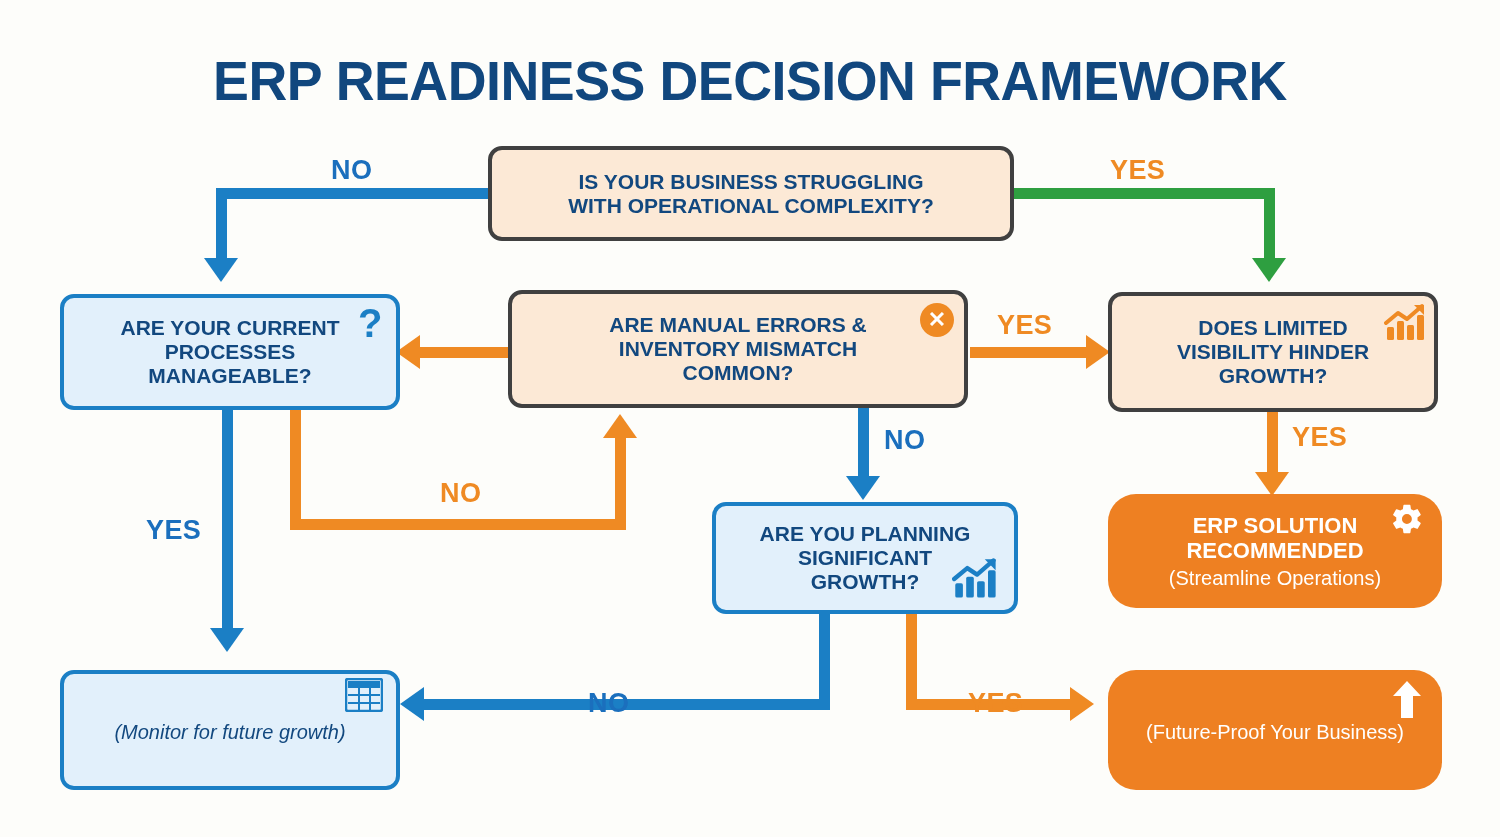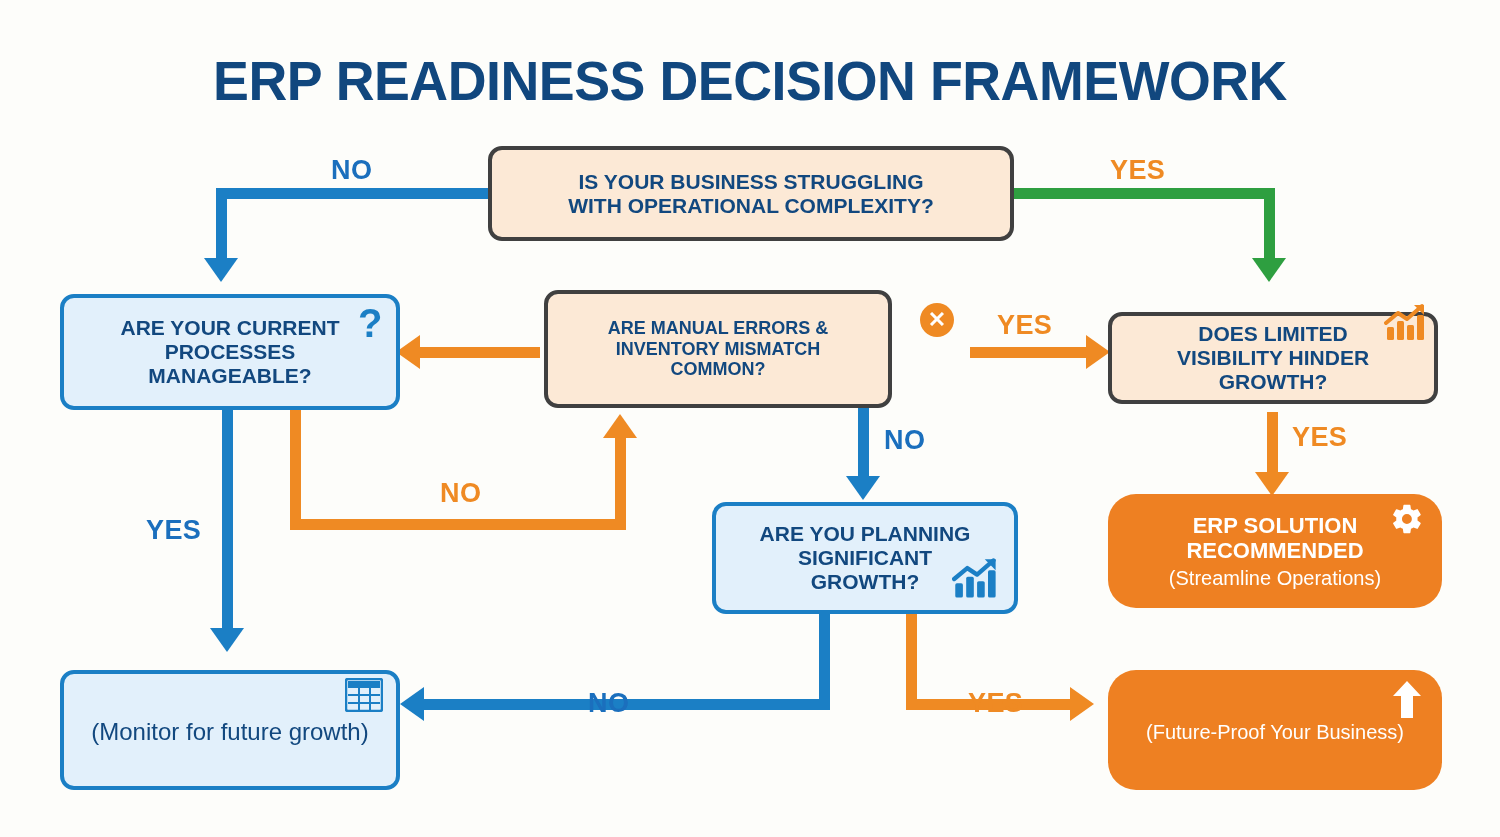--- a/index.html
+++ b/index.html
@@ -197,30 +197,30 @@
 WITH OPERATIONAL COMPLEXITY?</span>
   </div>
 
   <div class="node box-blue" style="left:60px; top:294px; width:340px; height:116px; font-size:21px;">
     <span class="lbl">ARE YOUR CURRENT
 PROCESSES
 MANAGEABLE?</span>
   </div>
   <div class="nicon qmark" style="left:358px; top:303px;">?</div>
 
-  <div class="node box-peach" style="left:544px; top:290px; width:348px; height:118px; font-size:18px;">
+  <div class="node box-peach" style="left:508px; top:290px; width:460px; height:118px; font-size:21px;">
     <span class="lbl">ARE MANUAL ERRORS &amp;
 INVENTORY MISMATCH
 COMMON?</span>
   </div>
   <div class="nicon" style="left:920px; top:303px;">
     <div class="xcircle">✕</div>
   </div>
 
-  <div class="node box-peach" style="left:1108px; top:292px; width:330px; height:92px; font-size:21px;margin-top:20px;">
+  <div class="node box-peach" style="left:1108px; top:292px; width:330px; height:120px; font-size:21px;">
     <span class="lbl">DOES LIMITED
 VISIBILITY HINDER
 GROWTH?</span>
   </div>
   <div class="nicon" style="left:1384px; top:303px;">
     <svg width="44" height="40" viewBox="0 0 44 40" aria-hidden="true">
       <rect x="3" y="24" width="7" height="13" rx="1.5" fill="#ef8a23"></rect>
       <rect x="13" y="18" width="7" height="19" rx="1.5" fill="#ef8a23"></rect>
       <rect x="23" y="22" width="7" height="15" rx="1.5" fill="#ef8a23"></rect>
       <rect x="33" y="12" width="7" height="25" rx="1.5" fill="#ef8a23"></rect>
@@ -259,21 +259,21 @@
   <div class="node box-solid-orange" style="left:1108px; top:670px; width:334px; height:120px; font-size:22px;">
     <span class="sub" style="font-size:20px;">(Future-Proof Your Business)</span>
   </div>
   <div class="nicon" style="left:1392px; top:680px;">
     <svg width="30" height="40" viewBox="0 0 30 40" aria-hidden="true">
       <path fill="#ffffff" d="M15 1 L29 16 L21 16 L21 38 L9 38 L9 16 L1 16 Z"></path>
     </svg>
   </div>
 
   <div class="node box-blue" style="left:60px; top:670px; width:340px; height:120px; font-size:22px;">
-    <span class="sub" style="font-size:24px; color:#12487f;">(Monitor for future growth)</span>
+    <span class="sub" style="font-size:20px; color:#12487f;font-style:italic;">(Monitor for future growth)</span>
   </div>
   <div class="nicon" style="left:345px; top:678px;">
     <svg width="38" height="34" viewBox="0 0 38 34" aria-hidden="true">
       <rect x="1" y="1" width="36" height="32" rx="2" fill="#e2f0fb" stroke="#1b7fc5" stroke-width="2.5"></rect>
       <rect x="3" y="3" width="32" height="7" fill="#1b7fc5"></rect>
       <line x1="14" y1="10" x2="14" y2="32" stroke="#1b7fc5" stroke-width="2"></line>
       <line x1="25" y1="10" x2="25" y2="32" stroke="#1b7fc5" stroke-width="2"></line>
       <line x1="3" y1="17" x2="35" y2="17" stroke="#1b7fc5" stroke-width="2"></line>
       <line x1="3" y1="25" x2="35" y2="25" stroke="#1b7fc5" stroke-width="2"></line>
     </svg>

